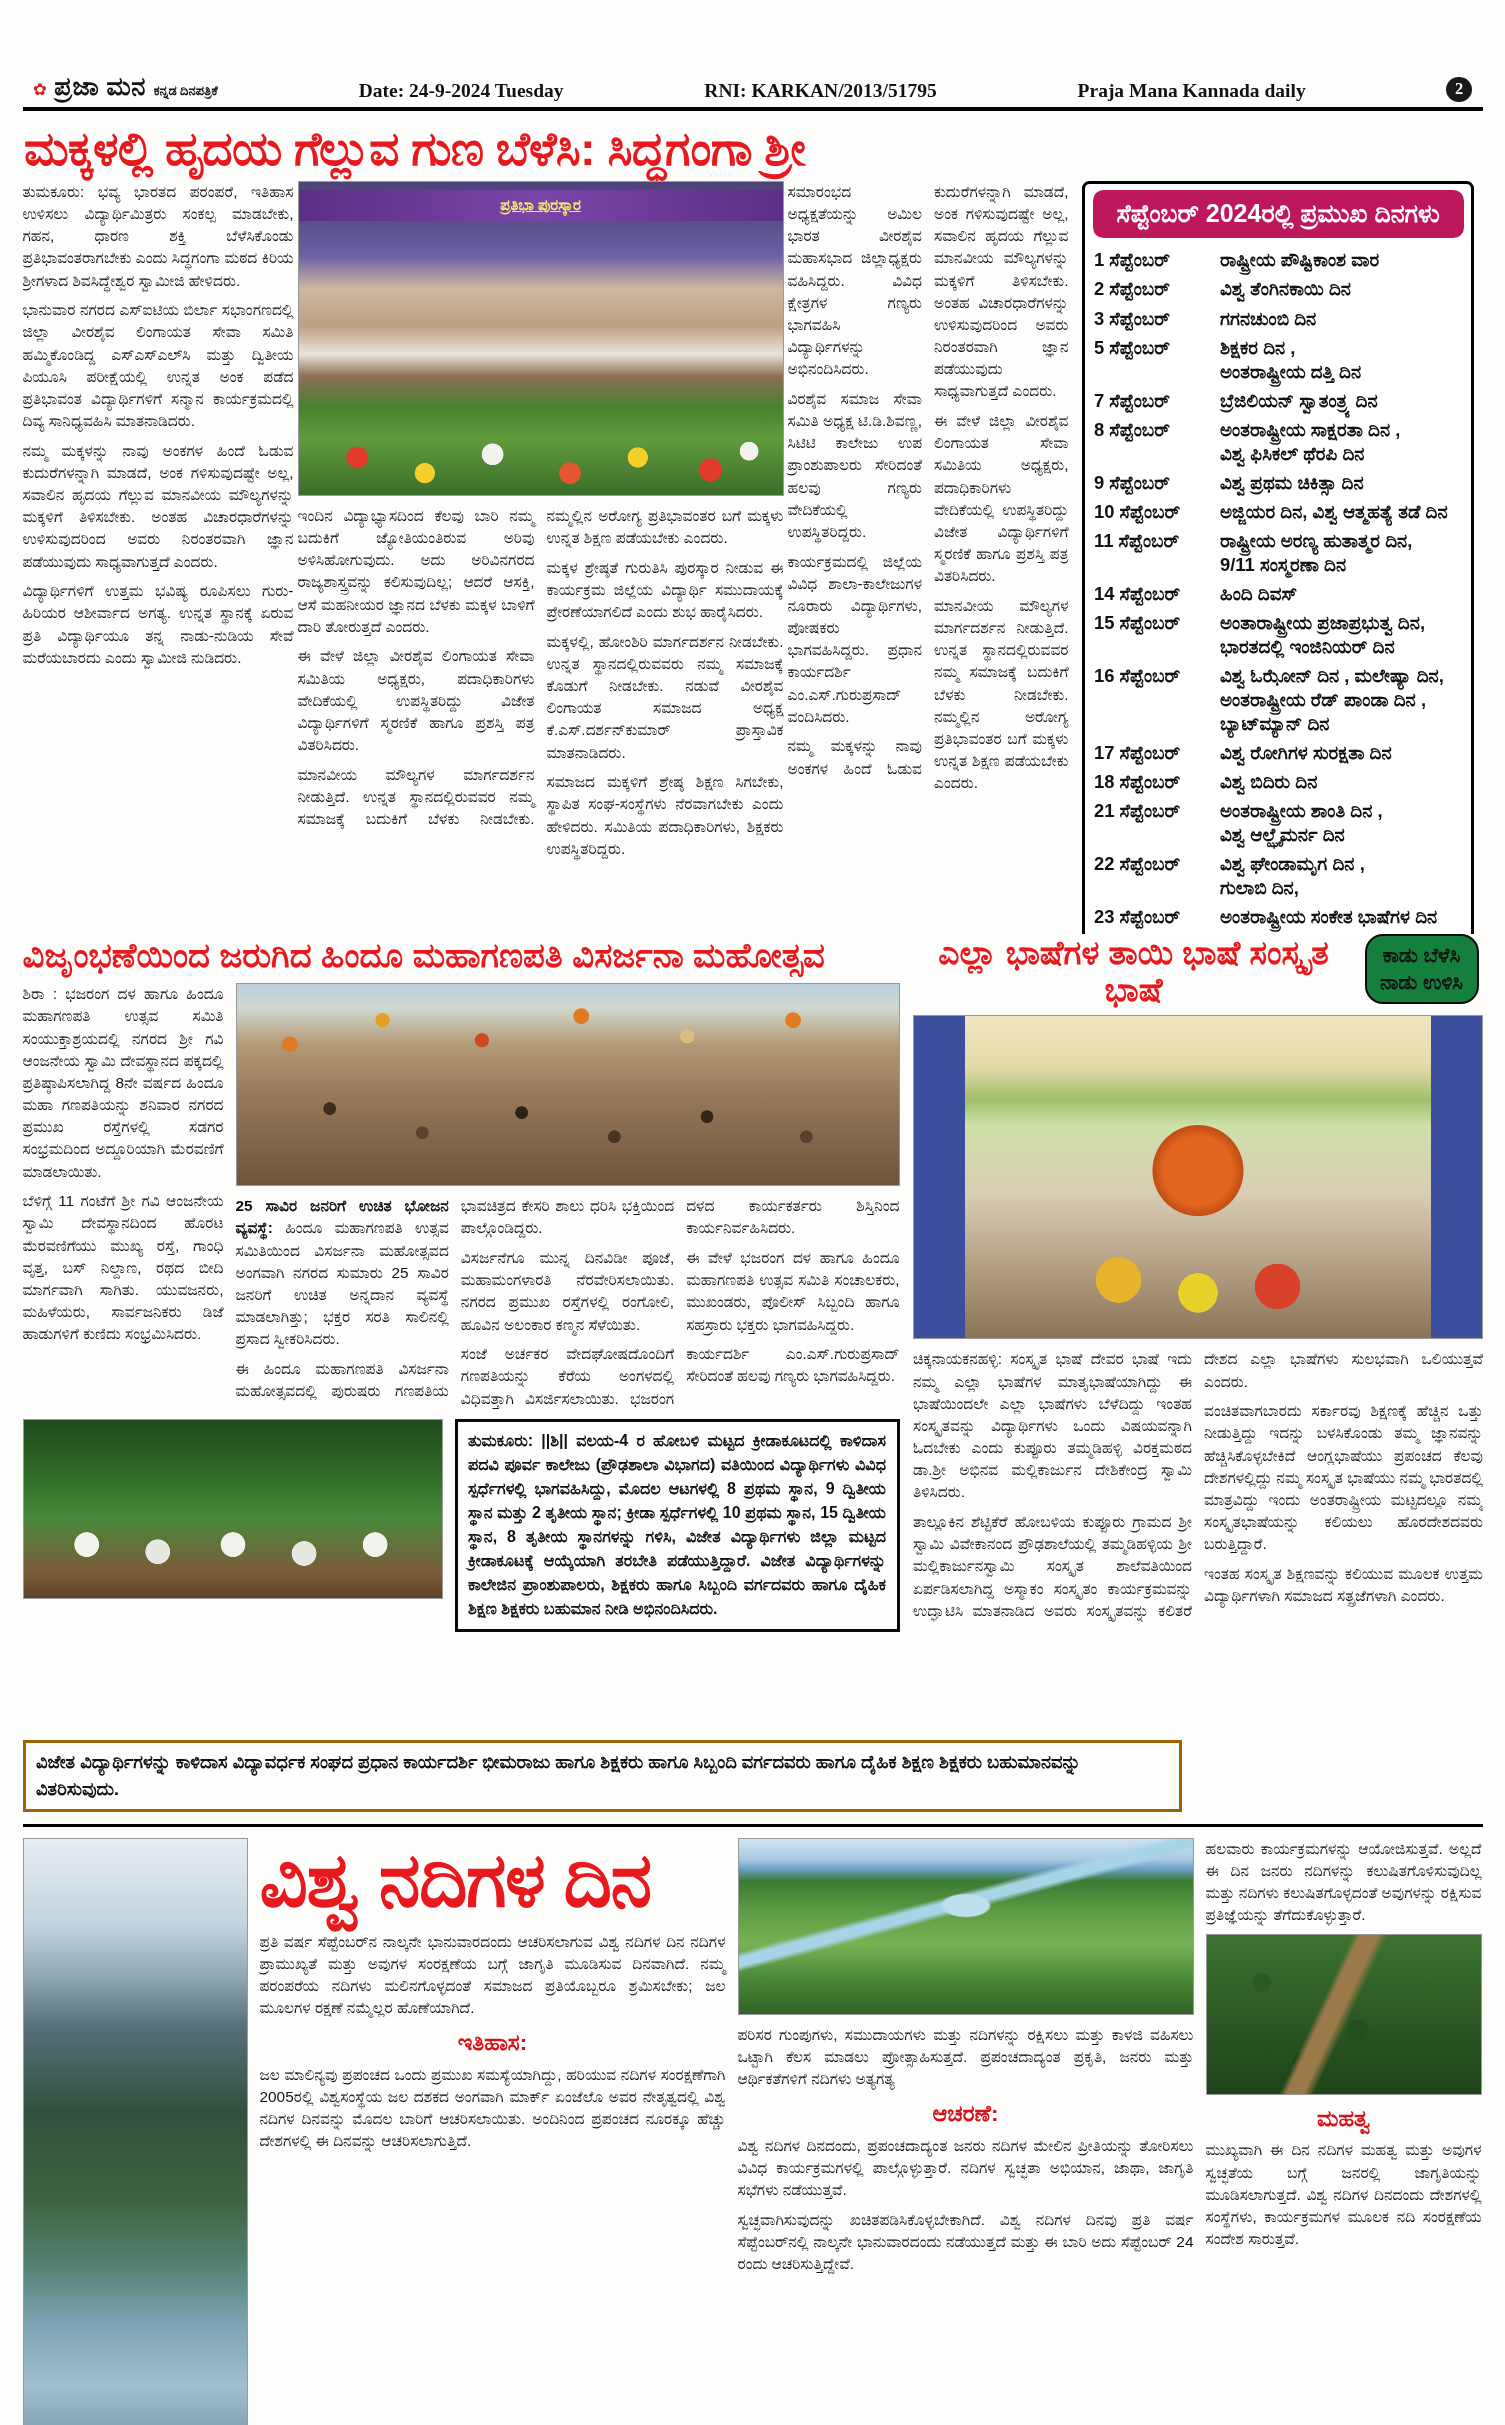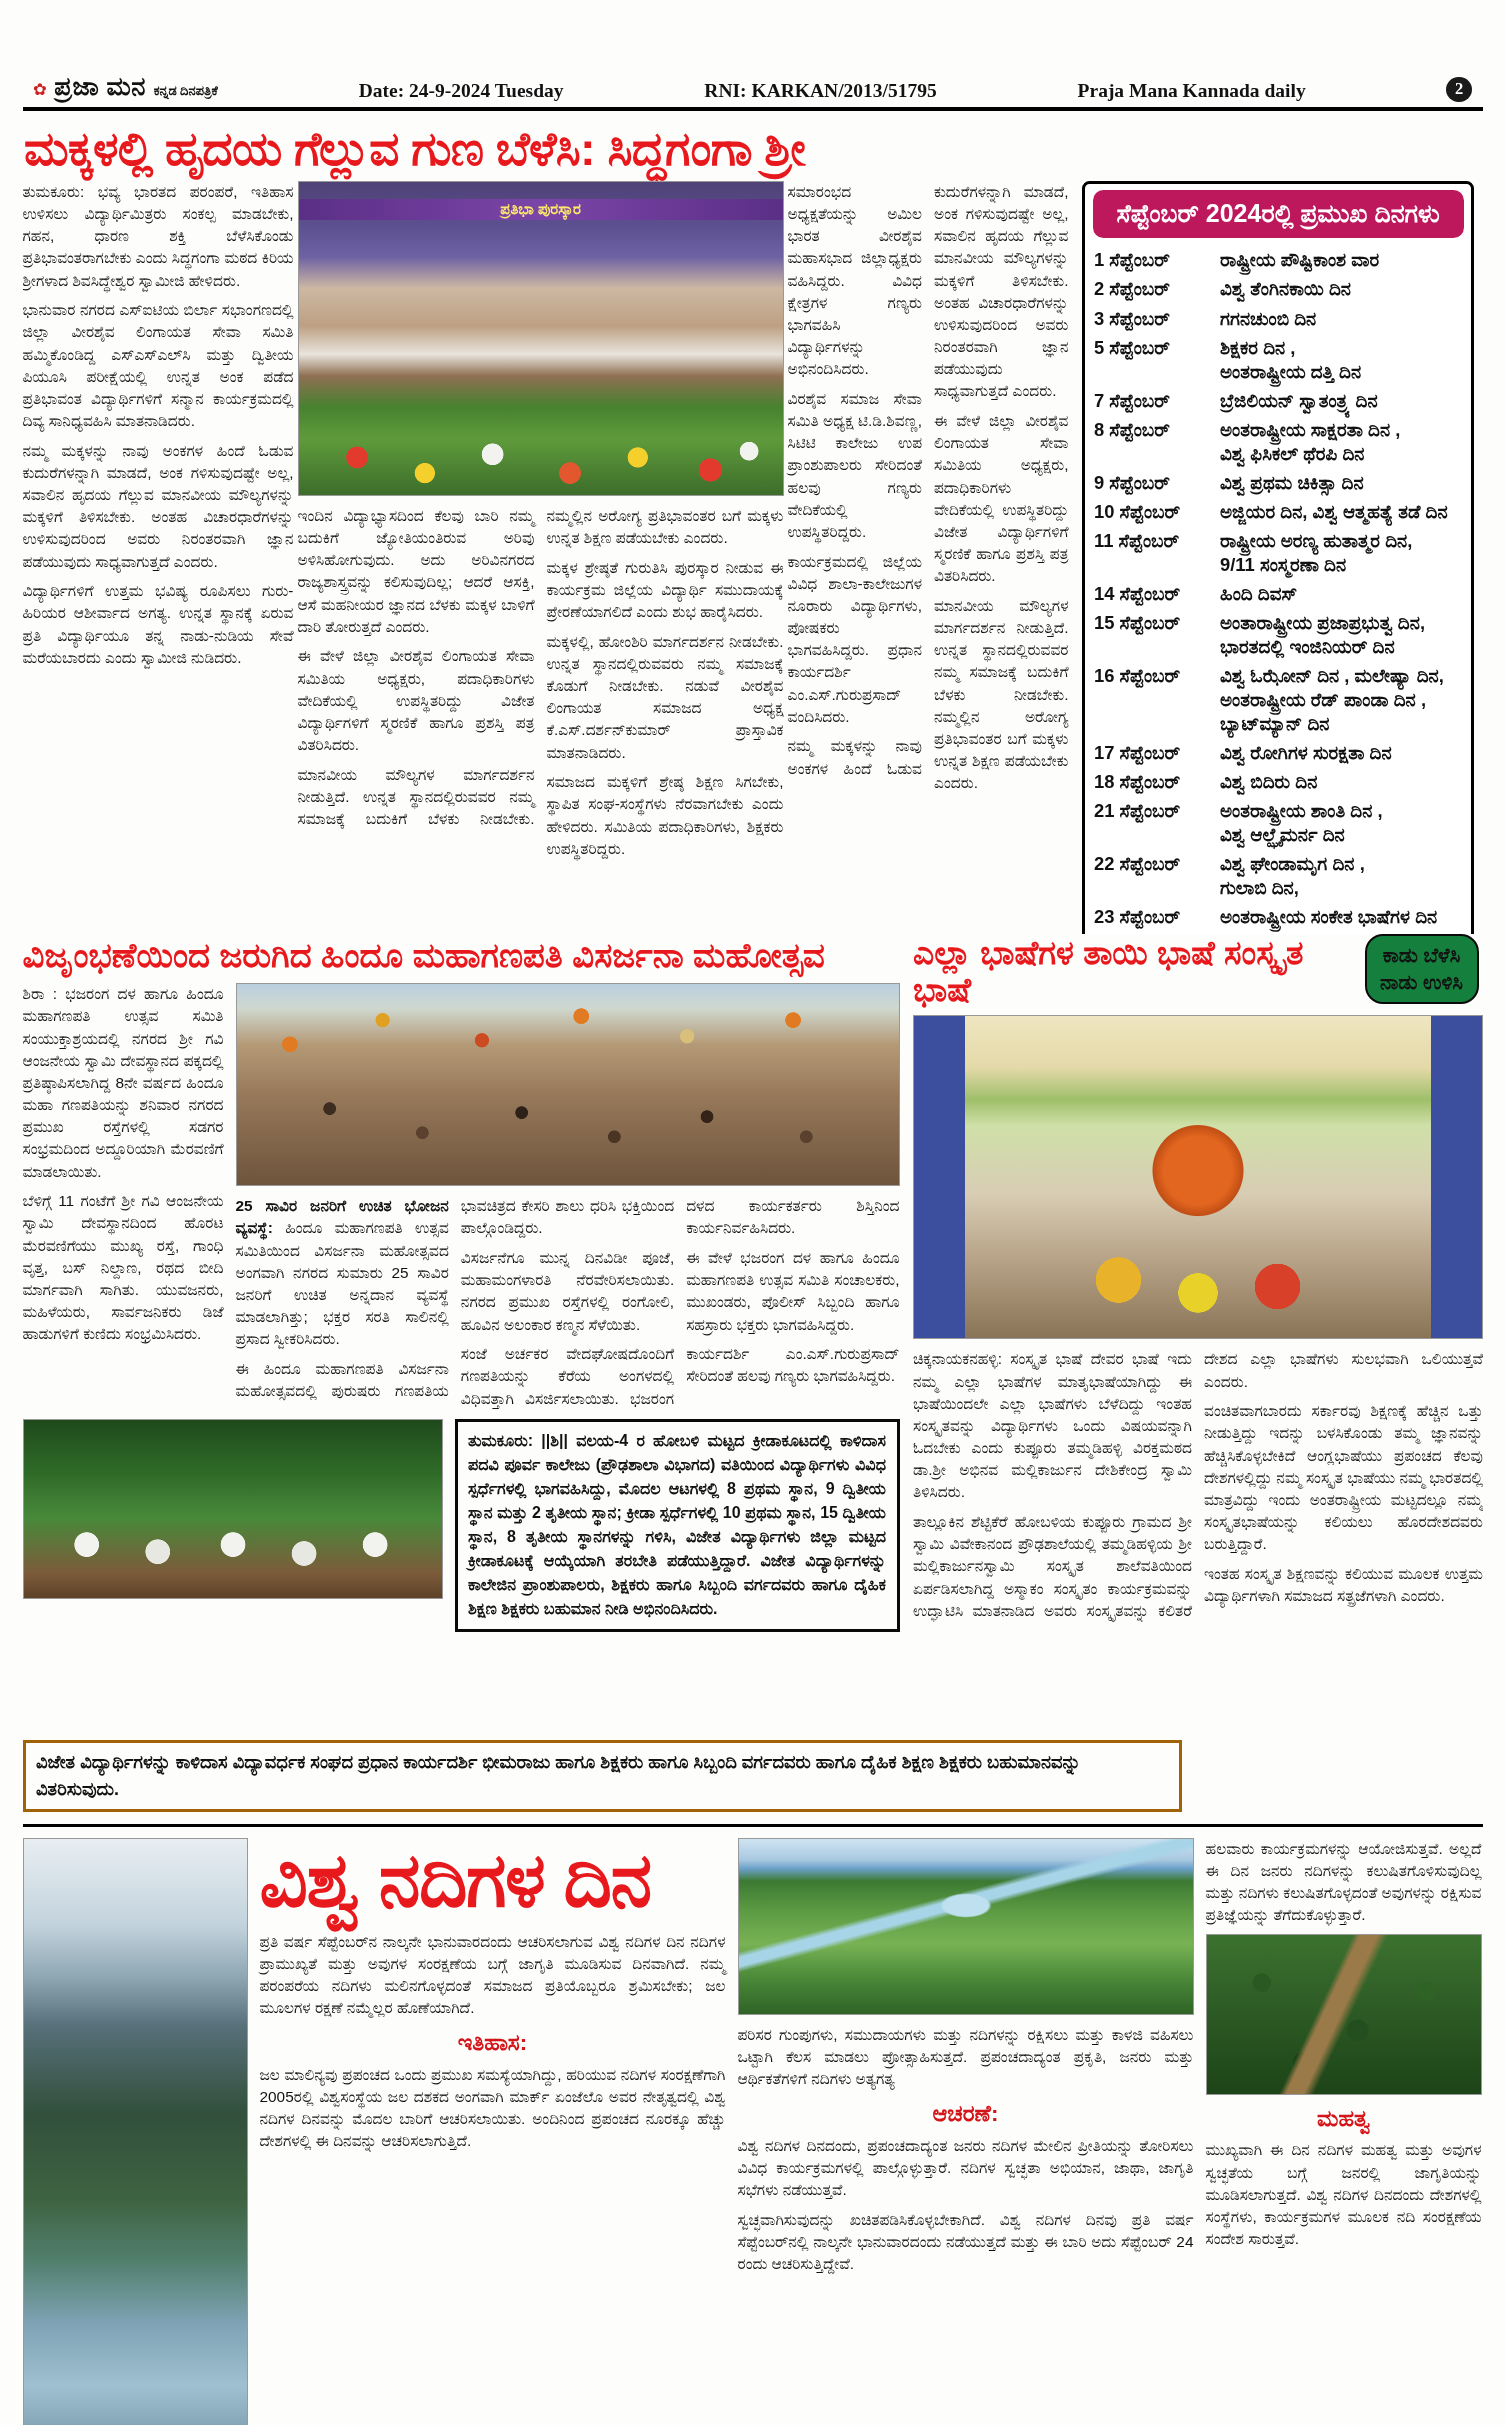--- a/index.html
+++ b/index.html
@@ -24,24 +24,24 @@
              padding:13.5px 0 7.5px 1.5px;width:1072px;letter-spacing:-0.7px;}
 
   
   .band1{display:grid;grid-template-columns:1046px 392px;gap:13.5px;height:753px;overflow:hidden;}
   .art1{display:grid;grid-template-columns:271px 486px 1fr;gap:4px;height:100%;overflow:hidden;}
   .bodytext{font-size:15.4px;line-height:1.44;text-align:justify;}
   .bodytext p{margin:0 0 7.5px 0;text-indent:0;}
   .leadword{font-weight:bold;}
 
   .photo{position:relative;border:0.7px solid #999;overflow:hidden;}
-  .photo-banner{position:absolute;top:17px;left:0;right:0;height:21px;
+  .photo-banner{position:absolute;top:8px;left:0;right:0;height:31px;
                 background:linear-gradient(90deg,#5b2f86,#7a45a8 50%,#5b2f86);
                 color:#ffe96a;font-weight:bold;font-size:15px;display:flex;
-                align-items:center;justify-content:center;}
+                align-items:center;justify-content:center;text-decoration:underline;}
   .stage-photo{height:313px;
      background:
        radial-gradient(circle at 12% 88%, #e23b2e 0 10.5px, transparent 11.2px),
        radial-gradient(circle at 26% 93%, #f5d02c 0 9.7px, transparent 10.5px),
        radial-gradient(circle at 40% 87%, #f2f2ee 0 10.5px, transparent 11.2px),
        radial-gradient(circle at 56% 93%, #e2572e 0 10.5px, transparent 11.2px),
        radial-gradient(circle at 70% 88%, #f5d02c 0 9.7px, transparent 10.5px),
        radial-gradient(circle at 85% 92%, #e23b2e 0 11.2px, transparent 12px),
        radial-gradient(circle at 93% 86%, #f2f2ee 0 9px, transparent 9.7px),
        linear-gradient(180deg,#4f4277 0%,#5d5090 14%,#6f62a4 24%,
@@ -87,21 +87,21 @@
        radial-gradient(circle at 32% 74%, #e8e8e2 0 12px, transparent 12.7px),
        radial-gradient(circle at 50% 70%, #f2f2ee 0 12px, transparent 12.7px),
        radial-gradient(circle at 67% 75%, #e8e8e2 0 12px, transparent 12.7px),
        radial-gradient(circle at 84% 70%, #f2f2ee 0 12px, transparent 12.7px),
        linear-gradient(180deg,#1f4a1c 0%,#2f6b28 30%,#48893a 55%,#7c5b3a 86%,#5d4227 100%);}
   .sports-box{border:3px solid #0a0a0a;padding:7.5px 10.5px;font-size:16px;font-weight:bold;
               line-height:1.5;text-align:justify;}
   .art2-bottom{display:grid;grid-template-columns:420px 1fr;gap:12px;margin-top:9px;}
 
   
-  .headline3{color:#e8191d;font-weight:bold;font-size:33px;line-height:1.1;padding:1.5px 0 7.5px 0;}
+  .headline3{color:#e8191d;font-weight:bold;font-size:33px;line-height:1.1;padding:1.5px 0 7.5px 0;text-align:center;}
   .sanskrit-photo{height:322px;
      background:
        radial-gradient(circle at 50% 48%, #e2661f 0 34px, #c14e15 45px, transparent 46px),
        radial-gradient(circle at 36% 82%, #e8b22a 0 22.5px, transparent 23px),
        radial-gradient(circle at 64% 84%, #d8402a 0 22.5px, transparent 23px),
        radial-gradient(circle at 50% 86%, #e8d22a 0 19.5px, transparent 20px),
        linear-gradient(90deg,#3b4f9e 0 9%,transparent 9% 91%,#3b4f9e 91%),
        linear-gradient(180deg,#efe6c2 0%,#e4d9a8 16%,#9fbf6a 26%,#cfe0a8 34%,#d8cdb4 55%,#b8a488 75%,#8a7458 100%);}
 
   

